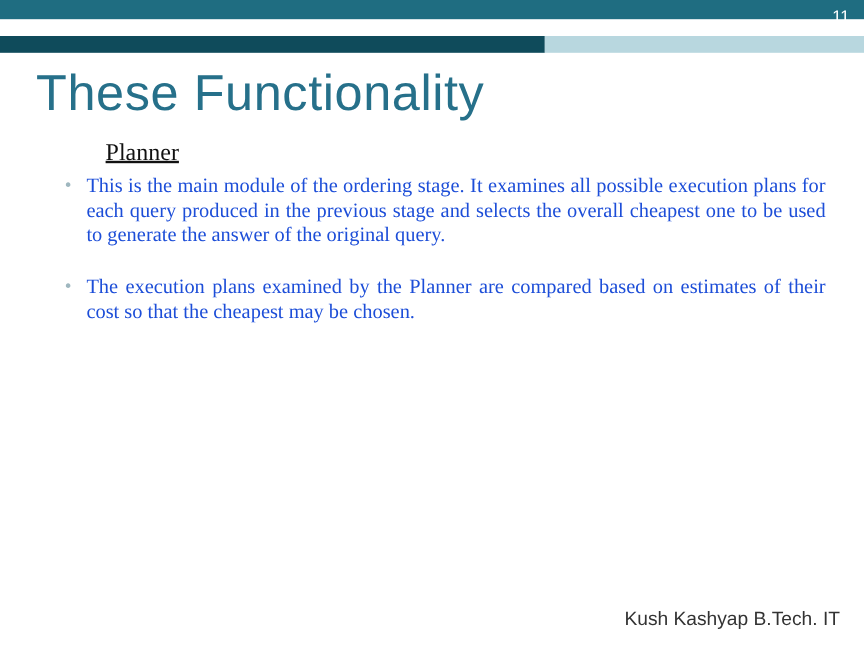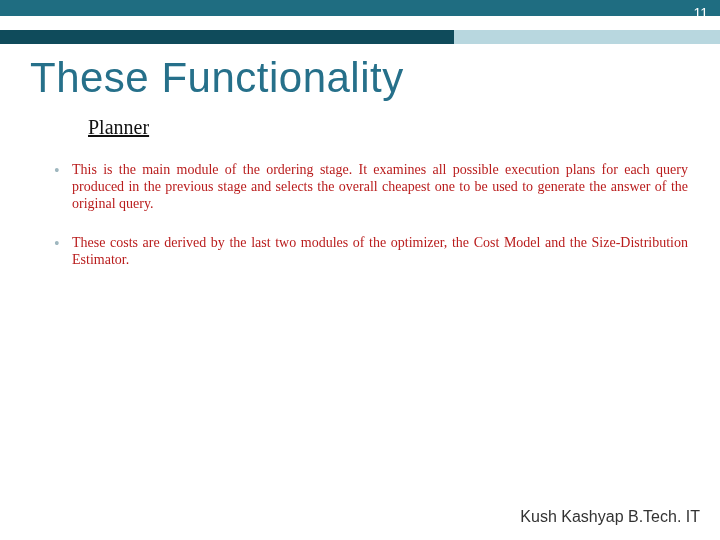--- a/index.html
+++ b/index.html
@@ -68,26 +68,25 @@
     position: absolute;
     top: 145px;
     left: 50px;
     right: 32px;
     list-style: none;
   }
   .bullets li {
     position: relative;
     padding-left: 22px;
     margin-bottom: 22px;
-    font-size: 14px;
+    font-size: 17px;
     line-height: 1.22;
-    color: #b91c1c;
+    color: #1d4ed8;
     text-align: justify;
     font-family: Georgia, "Times New Roman", serif;
-    margin-top: 16px;
   }
   .bullets li::before {
     content: "•";
     position: absolute;
     left: 4px;
     top: 0;
     color: #9fb7bf;
     font-size: 16px;
   }
   .footer {
@@ -110,16 +109,16 @@
   <div class="dark"></div>
   <div class="light"></div>
 </div>
 
 <h1 class="title">These Functionality</h1>
 
 <div class="subtitle">Planner</div>
 
 <ul class="bullets">
   <li>This is the main module of the ordering stage. It examines all possible execution plans for each query produced in the previous stage and selects the overall cheapest one to be used to generate the answer of the original query.</li>
-  <li>These costs are derived by the last two modules of the optimizer, the Cost Model and the Size-Distribution Estimator.</li>
+  <li>The execution plans examined by the Planner are compared based on estimates of their cost so that the cheapest may be chosen.</li>
 </ul>
 
 <div class="footer">Kush Kashyap B.Tech. IT</div>
 
 </body></html>

